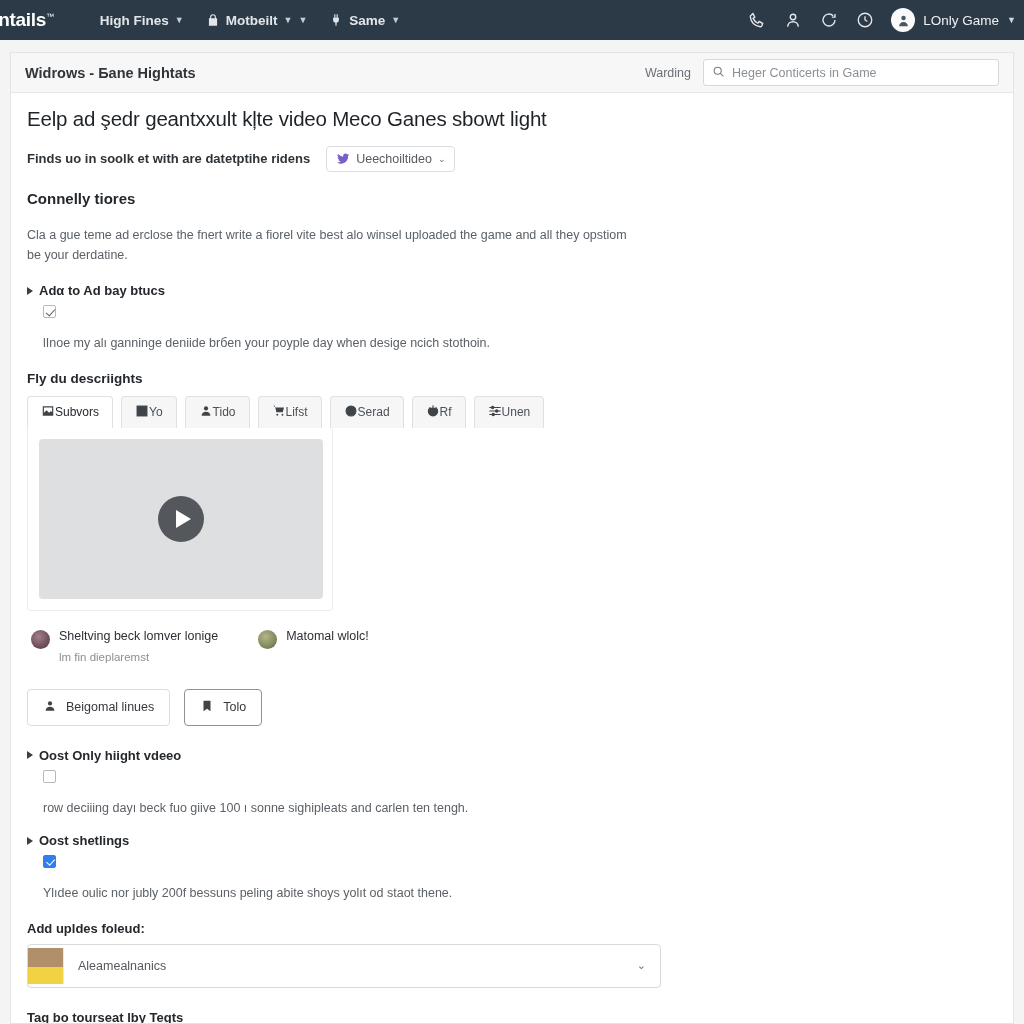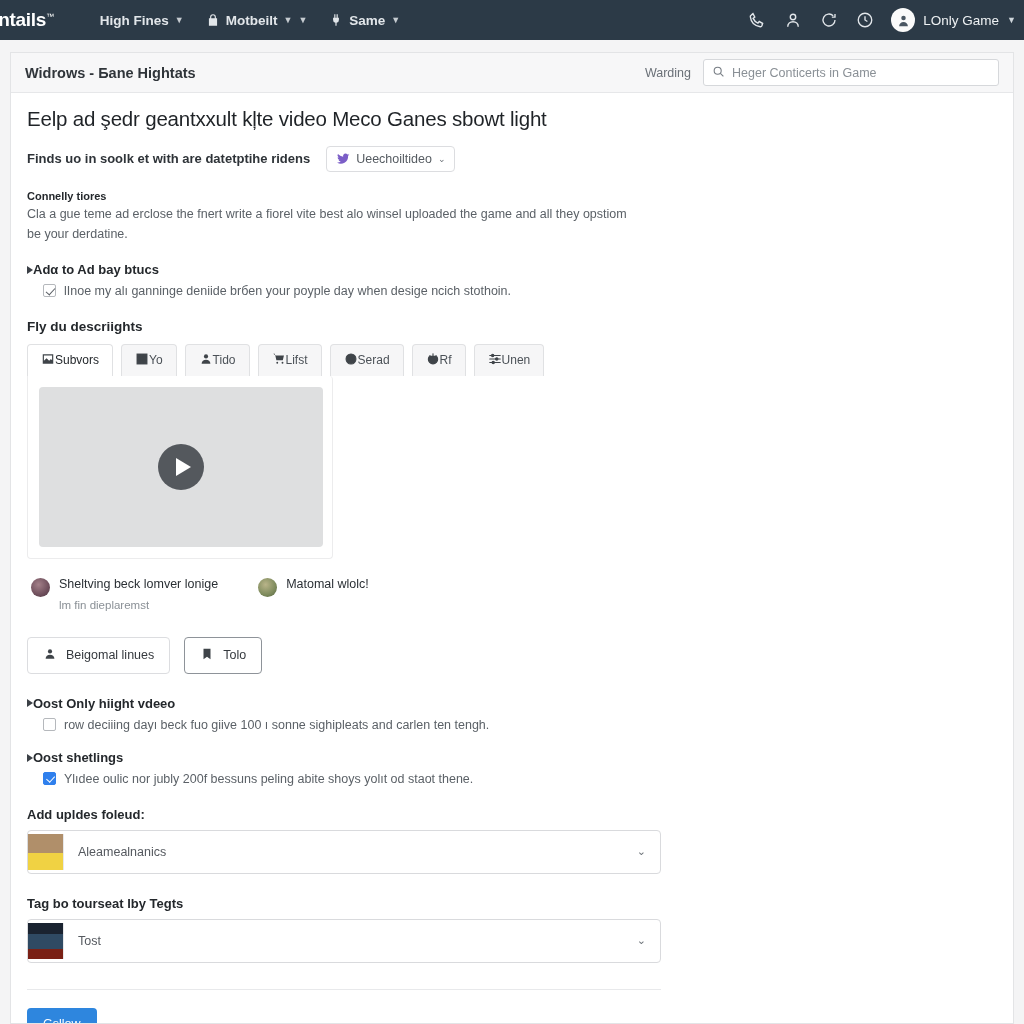--- a/index.html
+++ b/index.html
@@ -82,28 +82,28 @@
   .subrow { display: flex; align-items: center; gap: 16px; margin-bottom: 18px; }
   .subrow-text { font-size: 13px; color: #2e3338; font-weight: bold; }
   .pill {
     display: inline-flex; align-items: center; gap: 6px;
     border: 1px solid #dcdde0; border-radius: 4px; background: #fff;
     padding: 5px 9px; font-size: 12.5px; color: #555b61; cursor: pointer;
   }
   .pill .bird { width: 14px; height: 14px; fill: #7b5ec7; }
   .pill .cv { font-size: 9px; color: #6c7278; }
 
-  .sec-title { font-size: 11px; font-weight: bold; color: #24282c; margin-bottom: 2px; }
+  .sec-title { font-size: 15px; font-weight: bold; color: #24282c; margin-bottom: 18px; }
   .para { font-size: 12.5px; color: #5b6167; line-height: 1.62; max-width: 614px; margin-bottom: 18px; }
 
-  .disclose { display: flex; align-items: center; cursor: pointer; margin-bottom: 6px; }
+  .disclose { display: flex; align-items: center; gap: 6px; cursor: pointer; margin-bottom: 6px; }
   .tri { width: 0; height: 0; border-left: 6px solid #3b4046; border-top: 4px solid transparent; border-bottom: 4px solid transparent; }
   .disclose-label { font-size: 13px; font-weight: bold; color: #24282c; }
 
-  .checkrow { display: flex; align-items: flex-start; gap: 8px; padding-left: 16px; margin-bottom: 16px; }
+  .checkrow { display: flex; align-items: flex-start; gap: 17px; padding-left: 16px; margin-bottom: 16px; flex-direction: column; }
   .cb { width: 13px; height: 13px; border: 1px solid #b5b8bc; border-radius: 2px; background: #fff; flex: 0 0 auto; margin-top: 1px; position: relative; cursor: pointer; }
   .cb.checked-grey::after {
     content: ""; position: absolute; left: 3.5px; top: 0.5px; width: 4px; height: 8px;
     border: solid #5a5f65; border-width: 0 1.6px 1.6px 0; transform: rotate(42deg);
   }
   .cb.checked-blue { background: #2f80ed; border-color: #2f80ed; }
   .cb.checked-blue::after {
     content: ""; position: absolute; left: 3.8px; top: 0.8px; width: 3.6px; height: 7.4px;
     border: solid #ffffff; border-width: 0 1.8px 1.8px 0; transform: rotate(42deg);
   }

